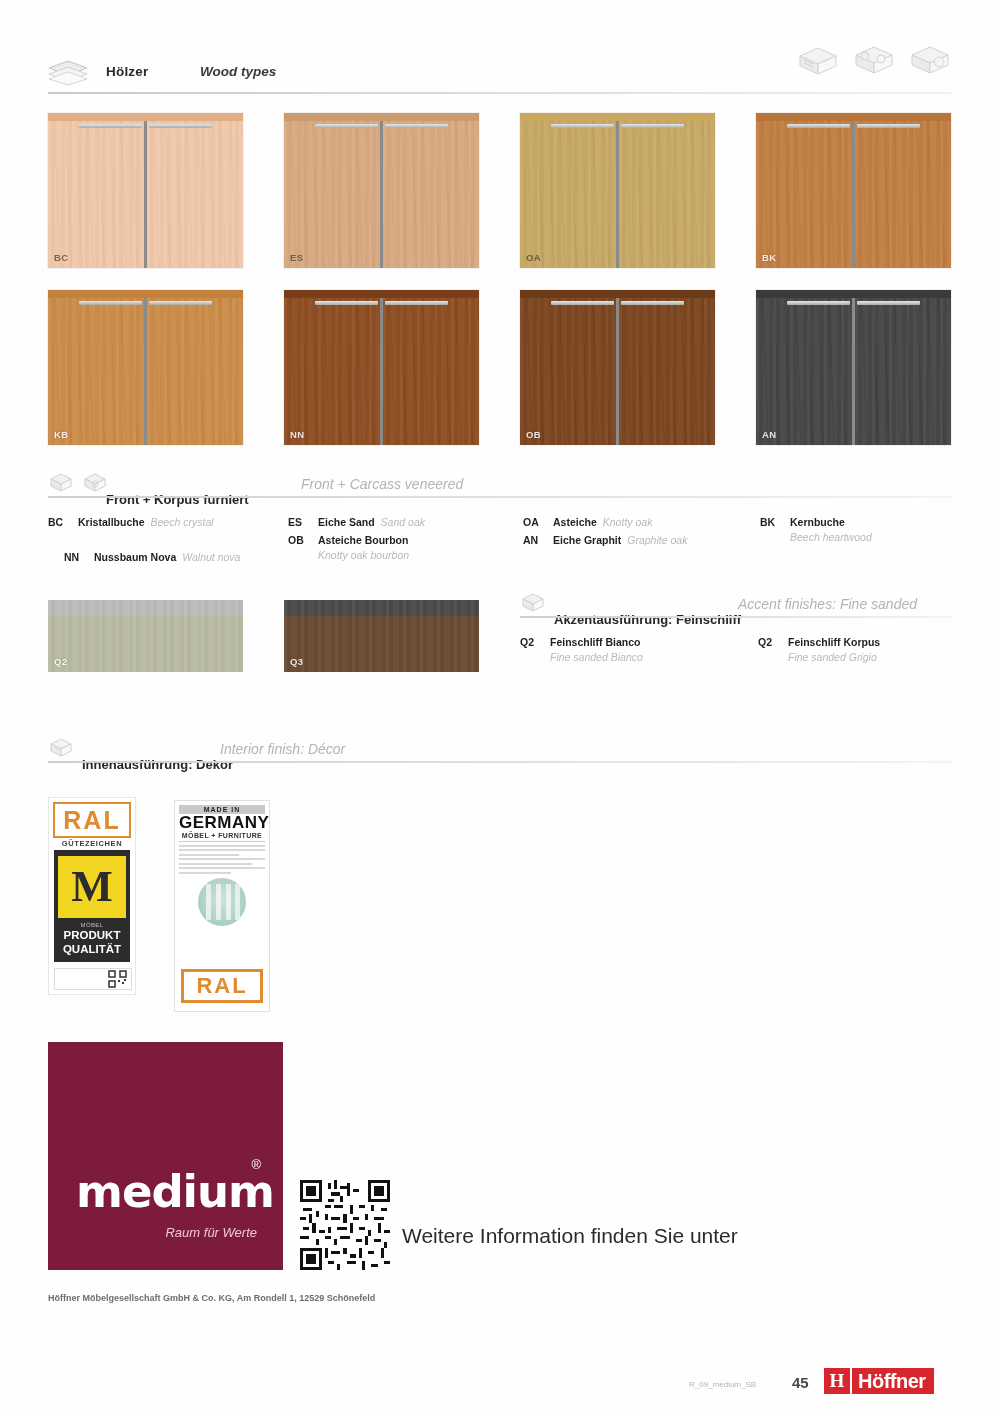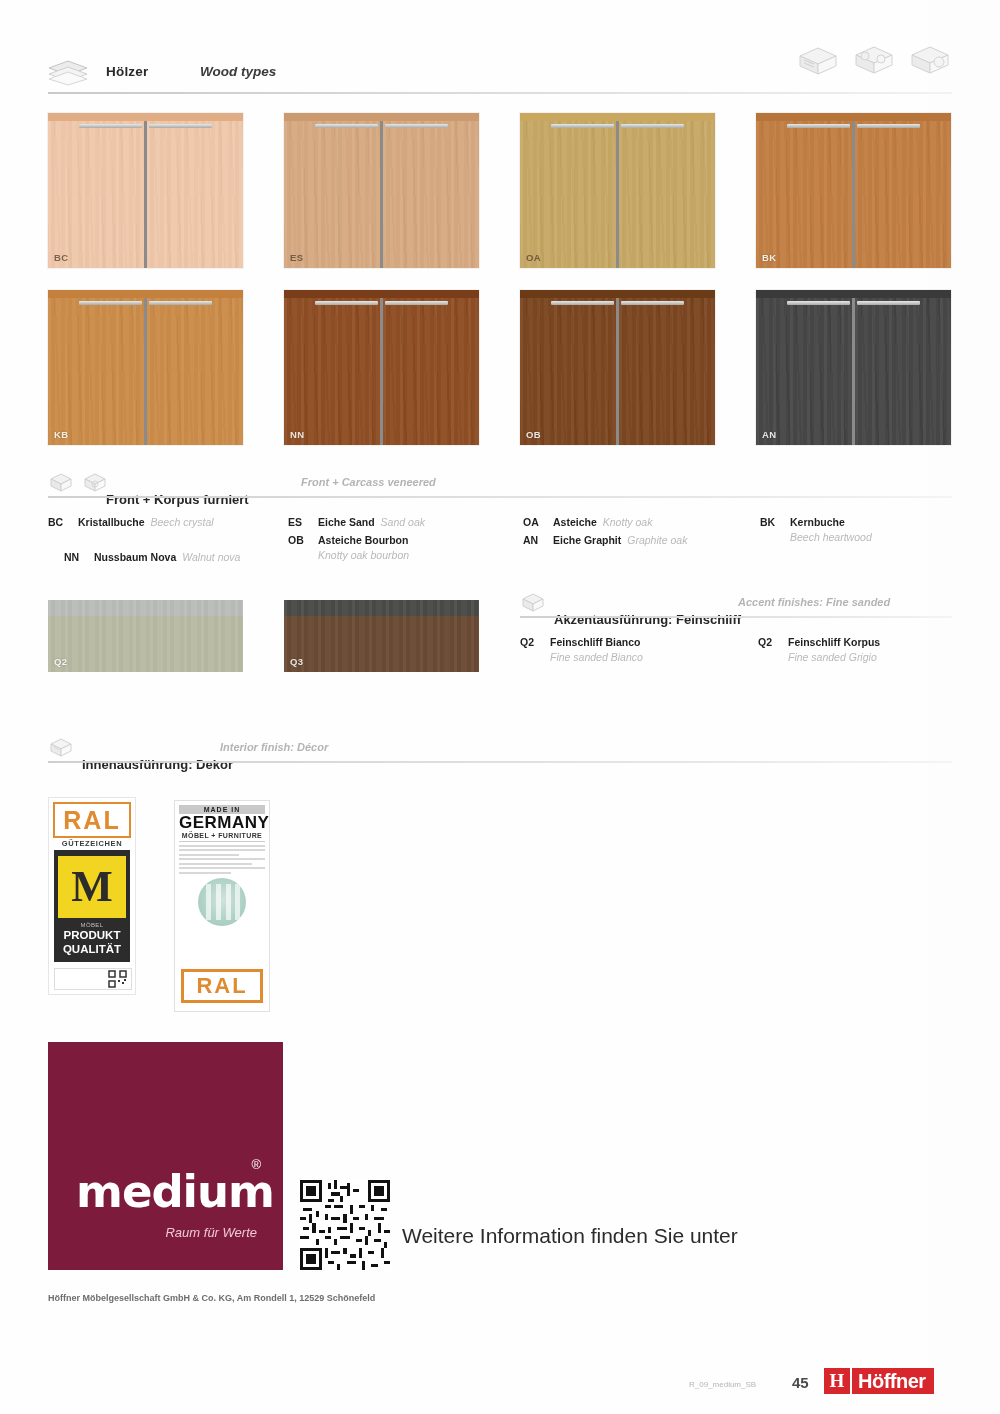--- a/index.html
+++ b/index.html
@@ -52,21 +52,21 @@
   .grain2 { position: absolute; inset: 0; opacity: .35;
       background-image: repeating-linear-gradient(88deg,
           rgba(0,0,0,.05) 0px, rgba(0,0,0,.05) 2px,
           rgba(255,255,255,.07) 2px, rgba(255,255,255,.07) 11px);
   }
 
   
   .legend { position: absolute; font-size: 11px; color: #2d2d2d; }
   .leg-head { position: relative; height: 30px; }
   .leg-head .lbl { position: absolute; left: 58px; top: 20px; font-size: 13px; font-weight: bold; color: #262626; }
-  .leg-head .lbl-en { position: absolute; top: 4px; font-size: 11px; font-style: italic; font-weight: bold; color: #b4b4b4; }
+  .leg-head .lbl-en { position: absolute; top: 4px; font-size: 14px; font-style: italic; font-weight: normal; color: #b4b4b4; }
   .leg-rule { position: absolute; left: 0; top: 24px; height: 1.5px;
               background: linear-gradient(to right,#cfcfcf,#e8e8e8 75%,#f4f4f4); }
   .leg-ico { position: absolute; top: 0; width: 26px; height: 22px; }
 
   .items { position: relative; }
   .item { position: absolute; white-space: nowrap; }
   .item .abbr { display: inline-block; width: 30px; font-size: 10.5px; font-weight: bold; color: #1f1f1f; }
   .item .de { font-size: 10.5px; font-weight: bold; color: #1f1f1f; }
   .item .en { font-size: 10.5px; font-style: italic; color: #b9b9b9; margin-left: 6px; }
   .item .en.blk { display: block; margin-left: 30px; margin-top: 3px; }

